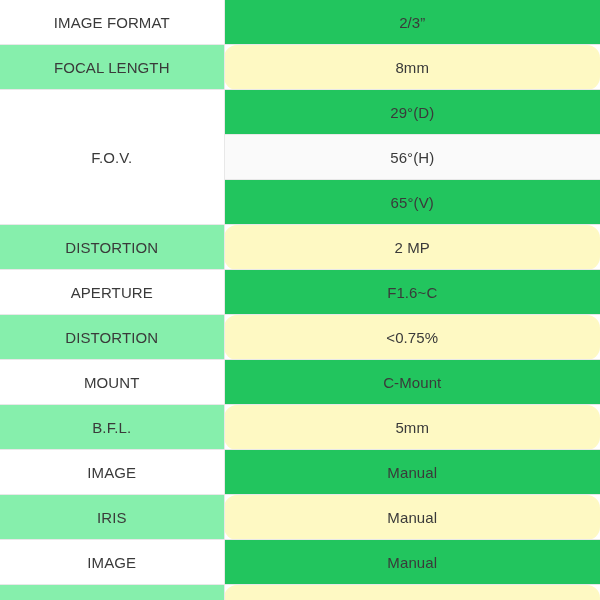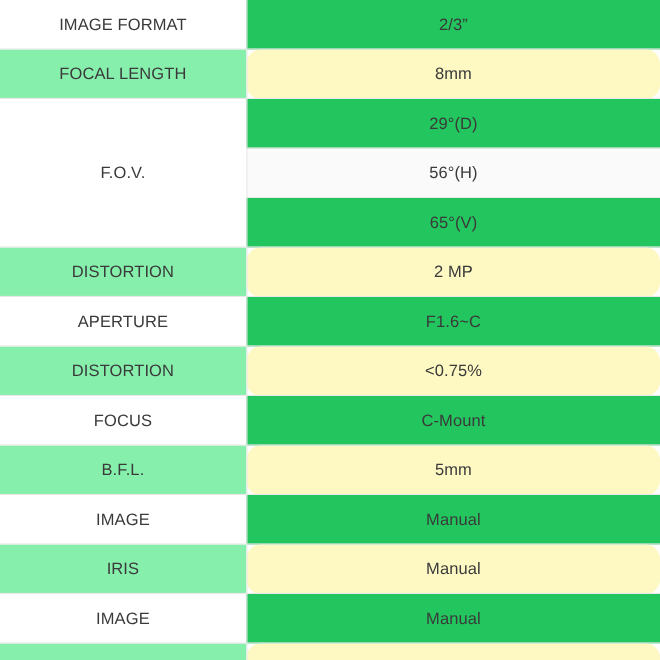--- a/index.html
+++ b/index.html
@@ -96,21 +96,21 @@
       <td class="label">APERTURE</td>
       <td class="value">F1.6~C</td>
     </tr>
 
     <tr class="alt">
       <td class="label">DISTORTION</td>
       <td class="value">&lt;0.75%</td>
     </tr>
 
     <tr>
-      <td class="label">FOCUS</td>
+      <td class="label">MOUNT</td>
       <td class="value">C-Mount</td>
     </tr>
 
     <tr class="alt">
       <td class="label">B.F.L.</td>
       <td class="value">5mm</td>
     </tr>
 
     <tr>
       <td class="label">IMAGE</td>

